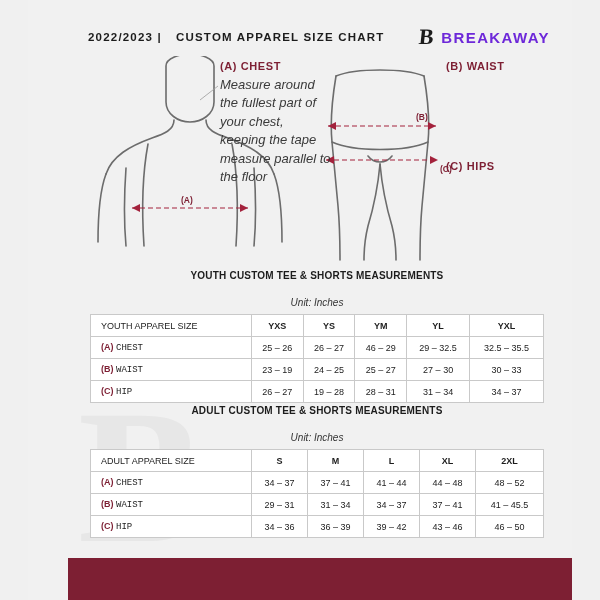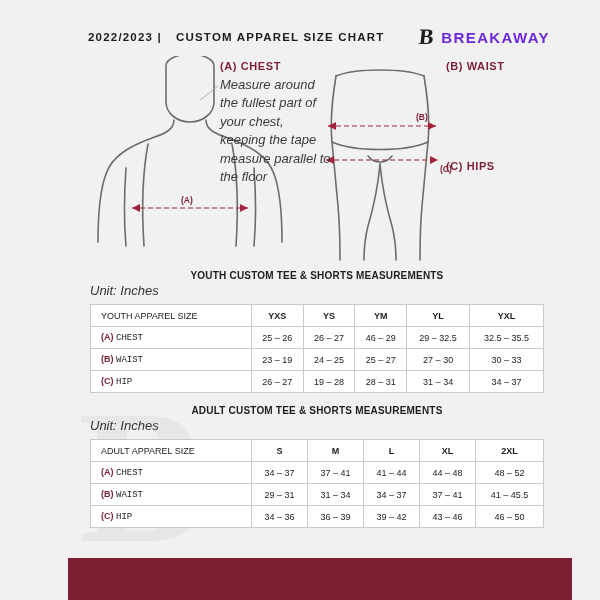--- a/index.html
+++ b/index.html
@@ -139,25 +139,25 @@
   .tb-adult { top: 405px; }
 
   .table-title {
     text-align: center;
     font-size: 10px;
     font-weight: bold;
     color: #1c1c1c;
     letter-spacing: 0.2px;
   }
   .table-unit {
-    text-align: left;
-    font-size: 13px;
+    text-align: center;
+    font-size: 10px;
     font-style: italic;
     color: #333;
-    margin-top: 2px;
+    margin-top: 16px;
     margin-bottom: 6px;
   }
   table {
     width: 100%;
     border-collapse: collapse;
     background: #ffffff;
   }
   th, td {
     border: 1px solid #c9c9c9;
     height: 21px;

